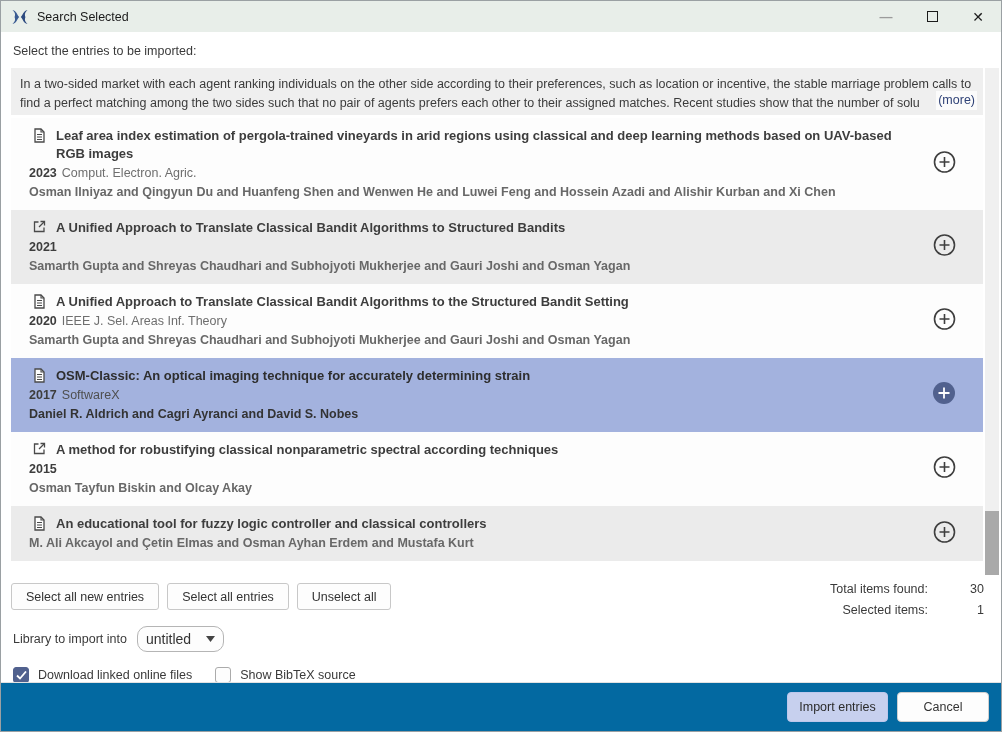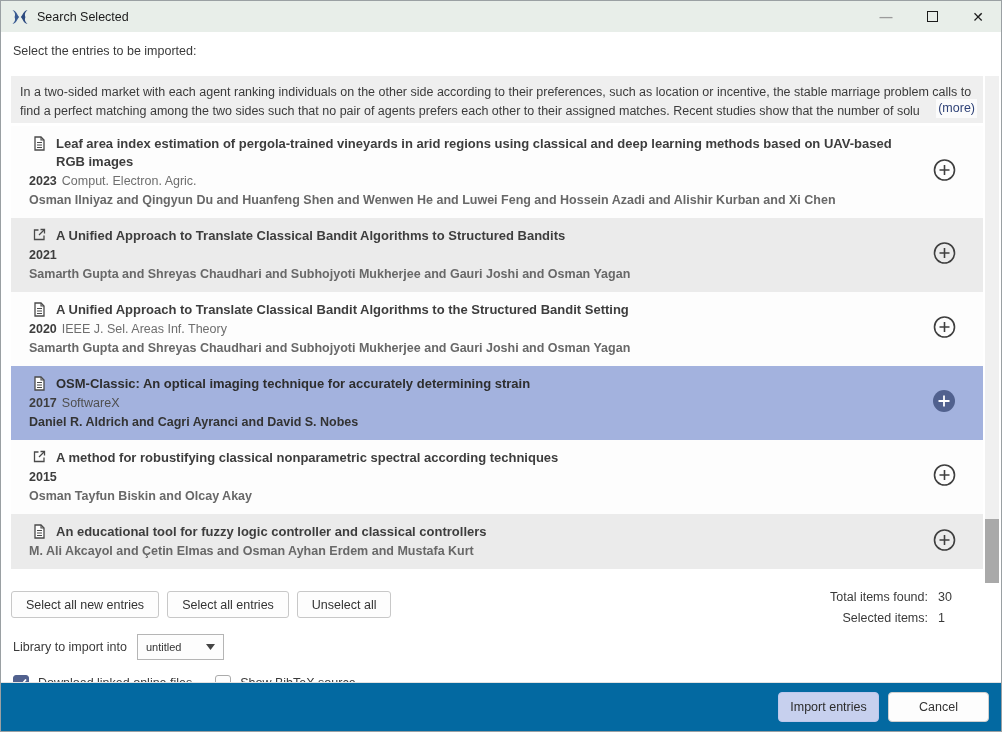--- a/index.html
+++ b/index.html
@@ -22,21 +22,21 @@
   .titlebar .logo { width: 20px; height: 20px; margin-right: 7px; display: inline-flex; }
   .titlebar .title { font-size: 12.5px; color: #1b1b1b; flex: 1; }
   .win-controls { display: flex; height: 31px; }
   .win-btn { width: 46px; height: 31px; display: flex; align-items: center; justify-content: center; font-size: 13px; color: #1b1b1b; cursor: default; }
   .win-btn.min { color: #9b9b9b; font-weight: bold; }
   .win-btn.max .box { width: 11px; height: 11px; border: 1.2px solid #1b1b1b; display: inline-block; }
   .win-btn.close { font-size: 14px; }
   
   .instruction { font-size: 12.5px; color: #3a3a3a; padding: 12px 28px 10px 12px; }
   
-  .list-area { position: relative; margin: 8px 2px 0 10px; height: 507px; }
+  .list-area { position: relative; margin: 0 2px 0 10px; height: 507px; }
   .list-content { margin-right: 16px; }
   .preview-box {
     background: #efefef; position: relative;
     padding: 7px 9px; height: 47px; overflow: hidden;
     font-size: 12.5px; line-height: 1.55; color: #3b3b3b;
     margin-bottom: 3px;
   }
   .more-link {
     position: absolute; right: 6px; bottom: 5px;
     background: #fbfbfb; color: #2f4277; padding: 0 2px;
@@ -66,26 +66,26 @@
     background: #fdfdfd; border: 1px solid #c8c8c8; border-radius: 3px;
     font-size: 12.5px; color: #333; padding: 6px 14px; height: 27px;
     font-family: "Liberation Sans", sans-serif; cursor: pointer;
   }
   .stats {
     position: absolute; right: 17px; top: 7px;
     display: grid; grid-template-columns: auto 46px; column-gap: 10px; row-gap: 7px;
     font-size: 12.5px; color: #3a3a3a; margin-left: 20px;
   }
   .stats .lbl { text-align: right; }
-  .stats .val { text-align: left; }
+  .stats .val { text-align: right; }
   .library-row { display: flex; align-items: center; gap: 10px; padding: 16px 10px 0 12px; font-size: 12.5px; }
   .select-box {
     width: 87px; height: 26px; background: #fdfdfd; border: 1px solid #b5b5b5;
-    border-radius: 0; display: flex; align-items: center; padding: 0 8px;
-    font-size: 11px; color: #333; cursor: pointer;
+    border-radius: 10px; display: flex; align-items: center; padding: 0 8px;
+    font-size: 14px; color: #333; cursor: pointer;
   }
   .select-box .caret { margin-left: auto; display: inline-flex; }
   .checkbox-row { display: flex; align-items: center; gap: 9px; padding: 15px 10px 0 12px; font-size: 12.5px; }
   .checkbox { width: 16px; height: 16px; border-radius: 3px; display: inline-flex; align-items: center; justify-content: center; cursor: pointer; }
   .checkbox.checked { background: var(--checkbox, #51618e); border: 1px solid var(--checkbox, #51618e); }
   .checkbox.unchecked { background: #fdfdfd; border: 1px solid #ababab; }
   .cb-label { color: #3a3a3a; }
   .cb-gap { width: 5px; }
   .dialog-footer {
     position: absolute; left: 0; right: 0; bottom: 0; height: 49px;
@@ -94,21 +94,21 @@
     padding: 0 12px;
     background: #0369a1;
   }
   .btn-primary {
     background: var(--accent-btn, #c7d0ee); border: 1px solid #bcc7ec; border-radius: 4px;
     font-size: 12.5px; color: #2b2b2b; width: 101px; height: 30px;
     font-family: "Liberation Sans", sans-serif; cursor: pointer;
   }
   .btn-cancel {
     background: #fdfdfd; border: 1px solid #cfcfcf; border-radius: 4px;
-    font-size: 12.5px; color: #333; width: 101px; height: 30px;
+    font-size: 12.5px; color: #333; width: 92px; height: 30px;
     font-family: "Liberation Sans", sans-serif; cursor: pointer;
   }
 </style>
 </head>
 <body>
 
 <div class="window">
 
   <div class="titlebar">
     <span class="logo">

